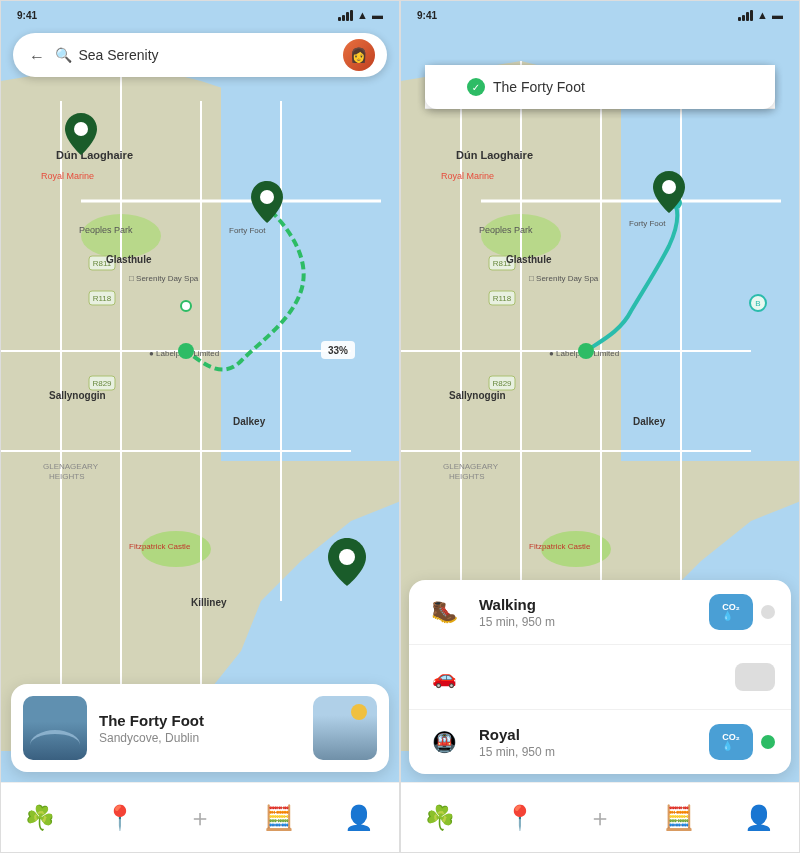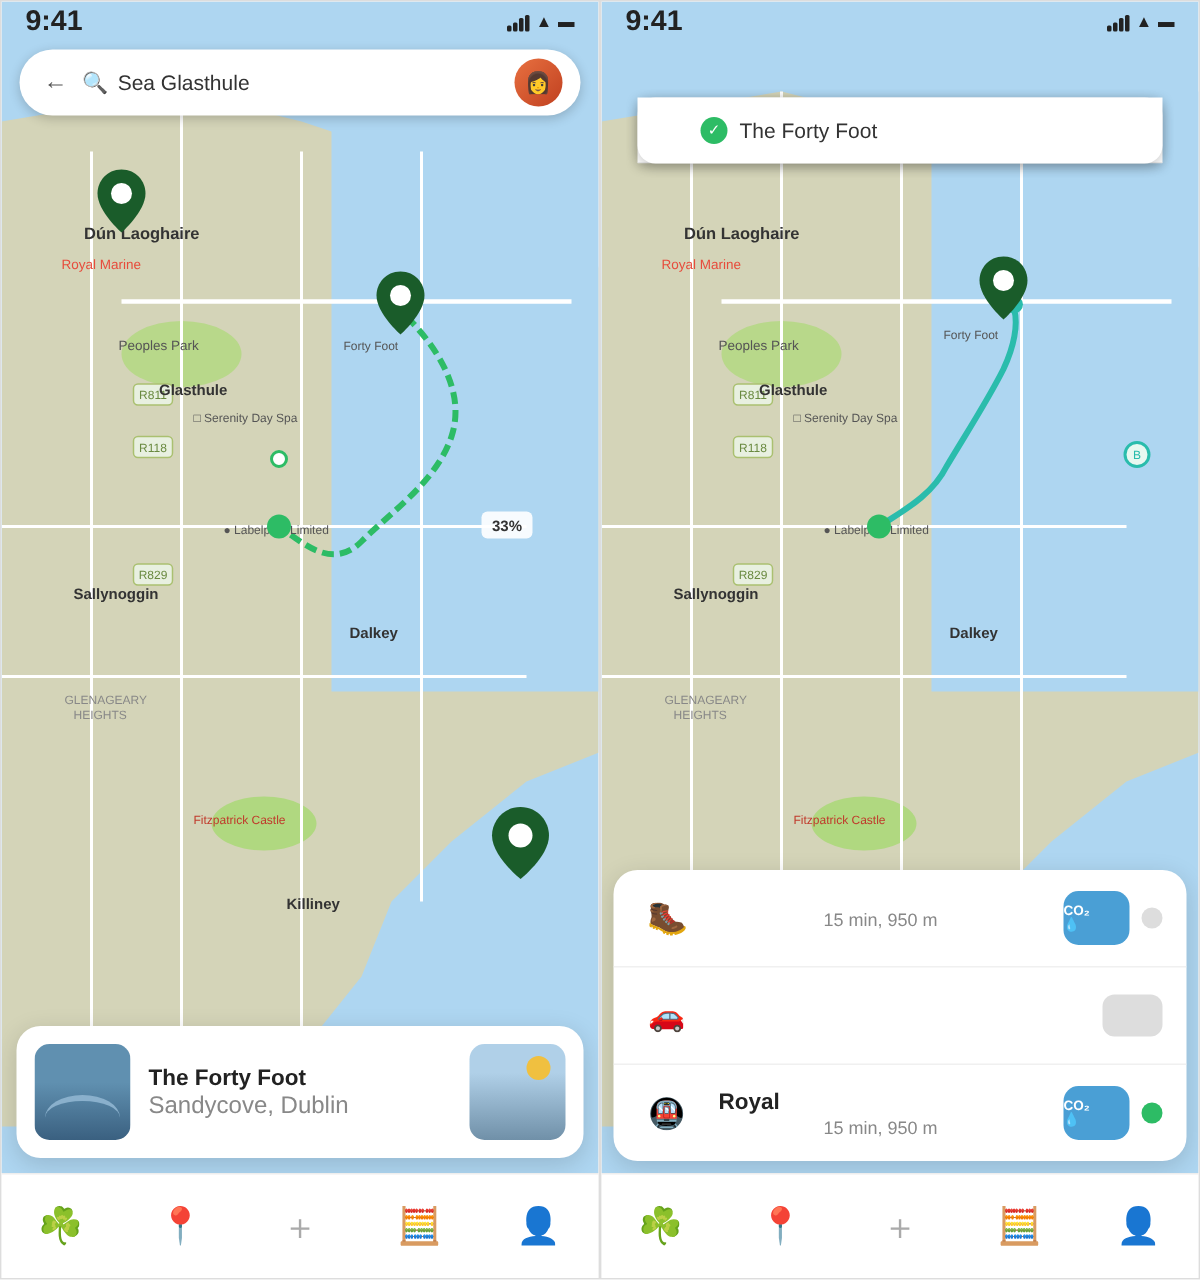--- a/index.html
+++ b/index.html
@@ -35,21 +35,21 @@
       right: 0;
       height: 28px;
       display: flex;
       justify-content: space-between;
       align-items: center;
       padding: 0 16px;
       z-index: 100;
       background: transparent;
     }
     .status-time {
-      font-size: 19px;
+      font-size: 10px;
       font-weight: 600;
       color: #222;
     }
     .status-icons {
       display: flex;
       align-items: center;
       gap: 4px;
     }
     .signal-bars {
       display: flex;
@@ -156,21 +156,21 @@
     }
     .info-text {
       flex: 1;
     }
     .info-title {
       font-size: 15px;
       font-weight: 600;
       color: #222;
     }
     .info-sub {
-      font-size: 16px;
+      font-size: 12px;
       color: #888;
       margin-top: 2px;
     }
 
     
     .transport-card {
       position: absolute;
       bottom: 78px;
       left: 8px;
       right: 8px;
@@ -203,29 +203,28 @@
     }
     .transport-name {
       font-size: 15px;
       font-weight: 600;
       color: #222;
     }
     .transport-detail {
       font-size: 12px;
       color: #888;
       margin-top: 2px;
-      text-align: center;
     }
     .co2-badge {
       width: 44px;
       height: 36px;
       border-radius: 10px;
       display: flex;
       align-items: center;
-      justify-content: flex-start;
+      justify-content: center;
       font-size: 10px;
       font-weight: 700;
       color: #fff;
     }
     .co2-blue { background: #4a9fd5; }
     .dot-indicator {
       width: 14px;
       height: 14px;
       border-radius: 50%;
       margin-left: 4px;
@@ -385,21 +384,21 @@
           <path d="M21 2 C9 2 2 12 2 21 C2 35 21 50 21 50 C21 50 40 35 40 21 C40 12 33 2 21 2Z" fill="#1a5c2a"></path>
           <circle cx="21" cy="21" r="8" fill="white"></circle>
         </svg>
       </div>
 
     </div>
 
     <div class="search-bar">
       <div class="search-back-btn">←</div>
       <span class="search-icon">🔍</span>
-      <span class="search-text">Sea Glasthule</span>
+      <span class="search-text">Sea Serenity</span>
       <div class="avatar">👩</div>
     </div>
 
     <div class="info-card">
       <div class="info-thumb">
         <div class="bridge-thumb">
           <div class="bridge-arch"></div>
         </div>
       </div>
       <div class="info-text">
@@ -511,20 +510,21 @@
         <span style="width:18px;height:18px;border-radius:50%;background:#2dbc65;display:inline-flex;align-items:center;justify-content:center;color:white;font-size:10px;margin-right:8px;flex-shrink:0;">✓</span>
         <span class="search-text">The Forty Foot</span>
       </div>
     </div>
 
     <div class="transport-card">
 
       <div class="transport-row">
         <div class="transport-icon">🥾</div>
         <div class="transport-info">
+          <div class="transport-name">Walking</div>
           <div class="transport-detail">15 min, 950 m</div>
         </div>
         <div style="display:flex;align-items:center;gap:4px;">
           <div class="co2-badge co2-blue">
             <span style="font-size:9px;line-height:1;">CO₂<br>💧</span>
           </div>
           <div class="dot-indicator dot-grey"></div>
         </div>
       </div>
 

